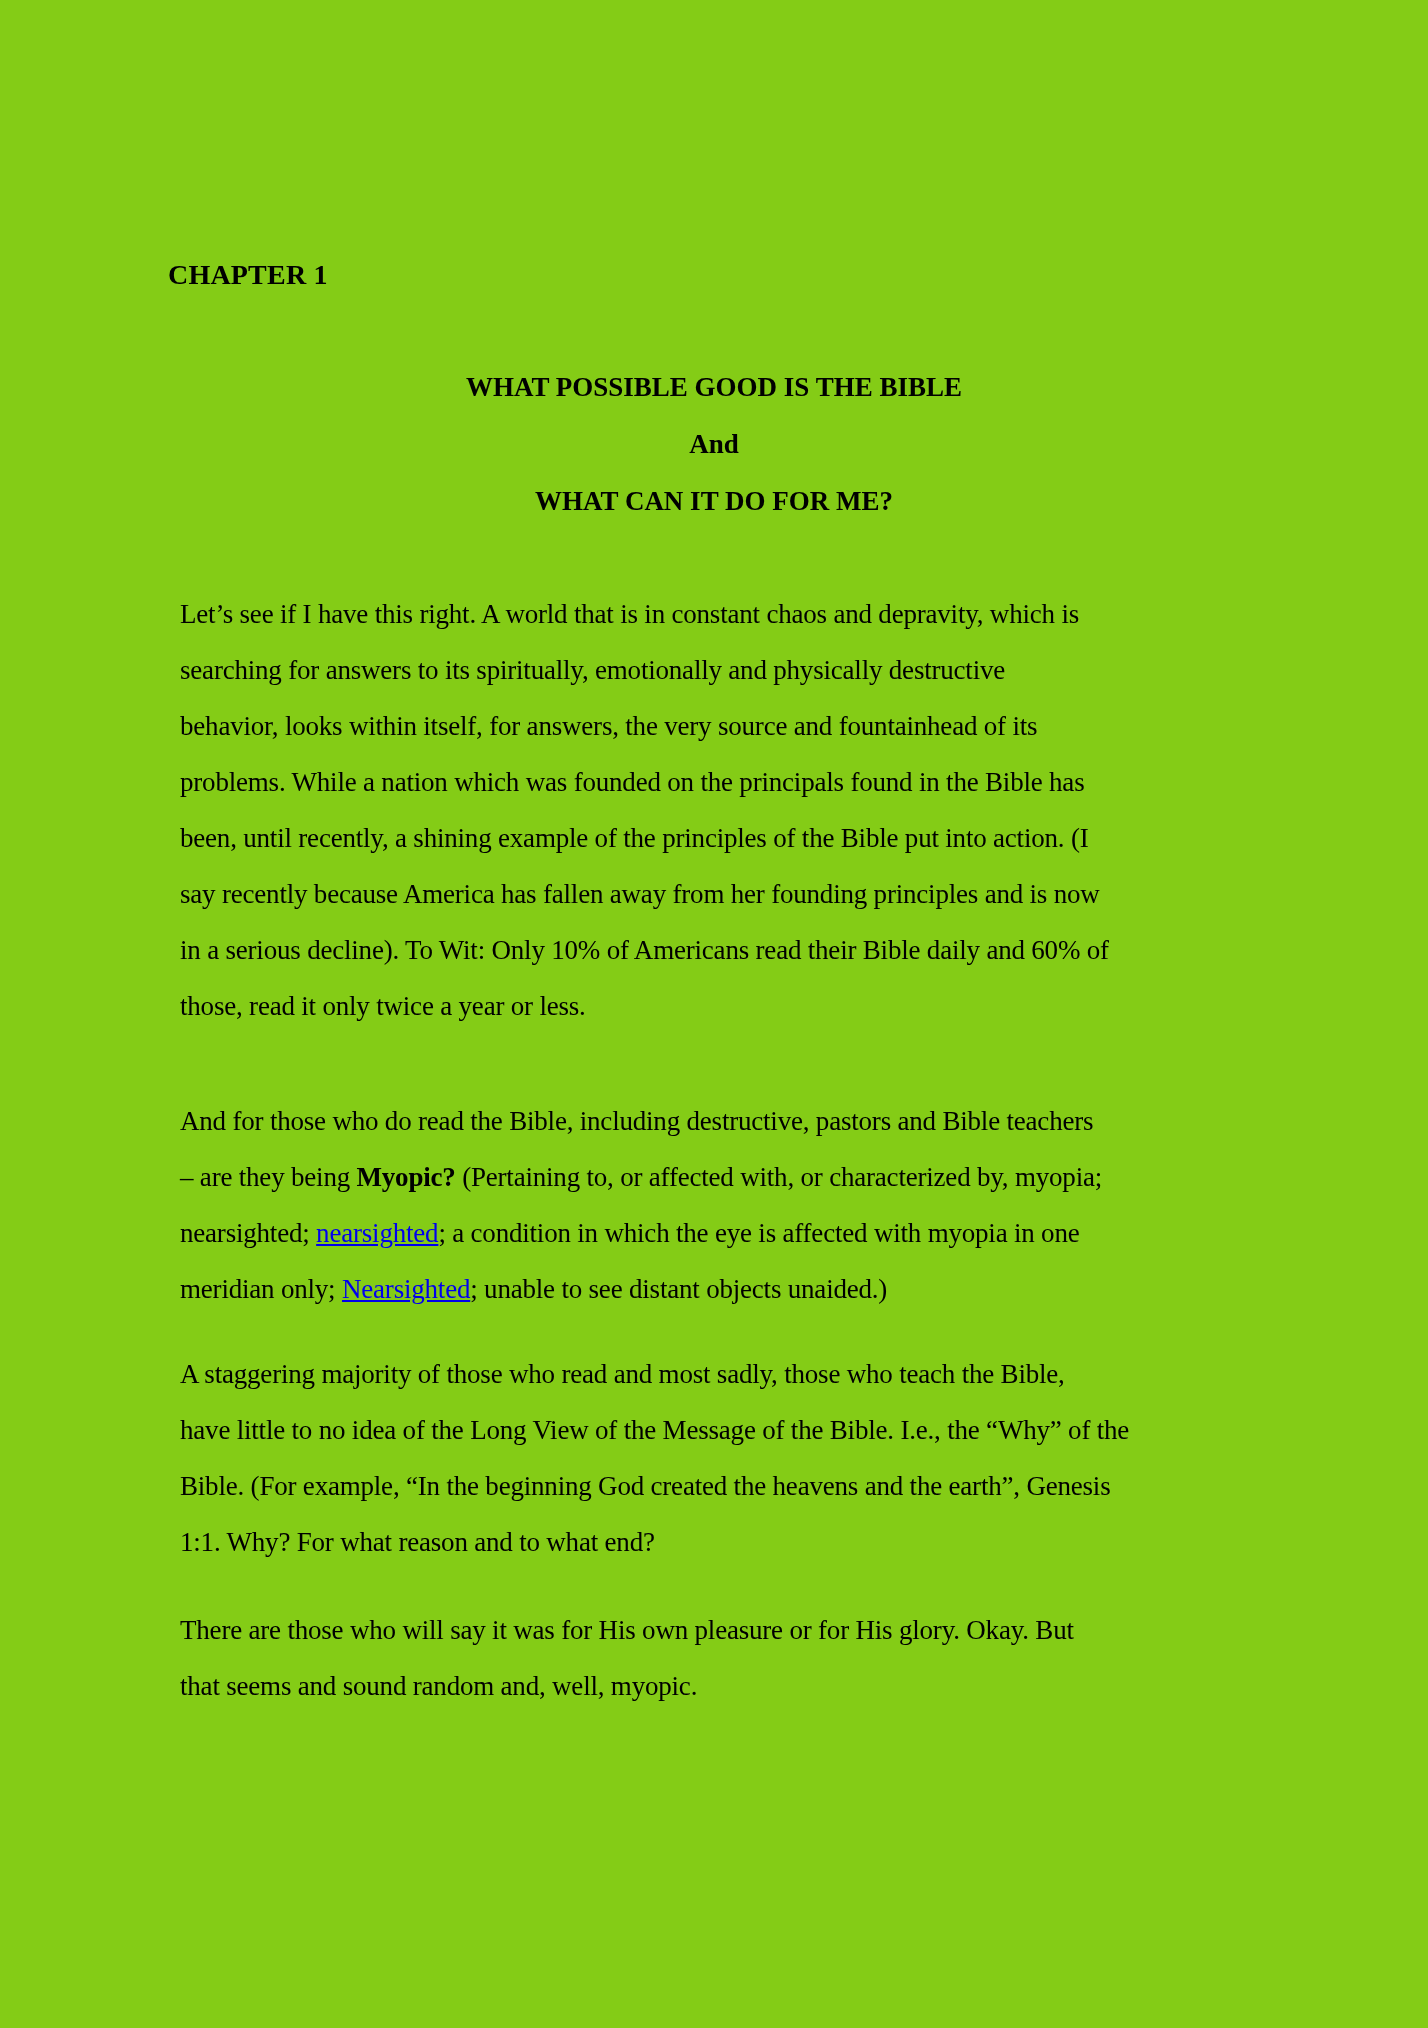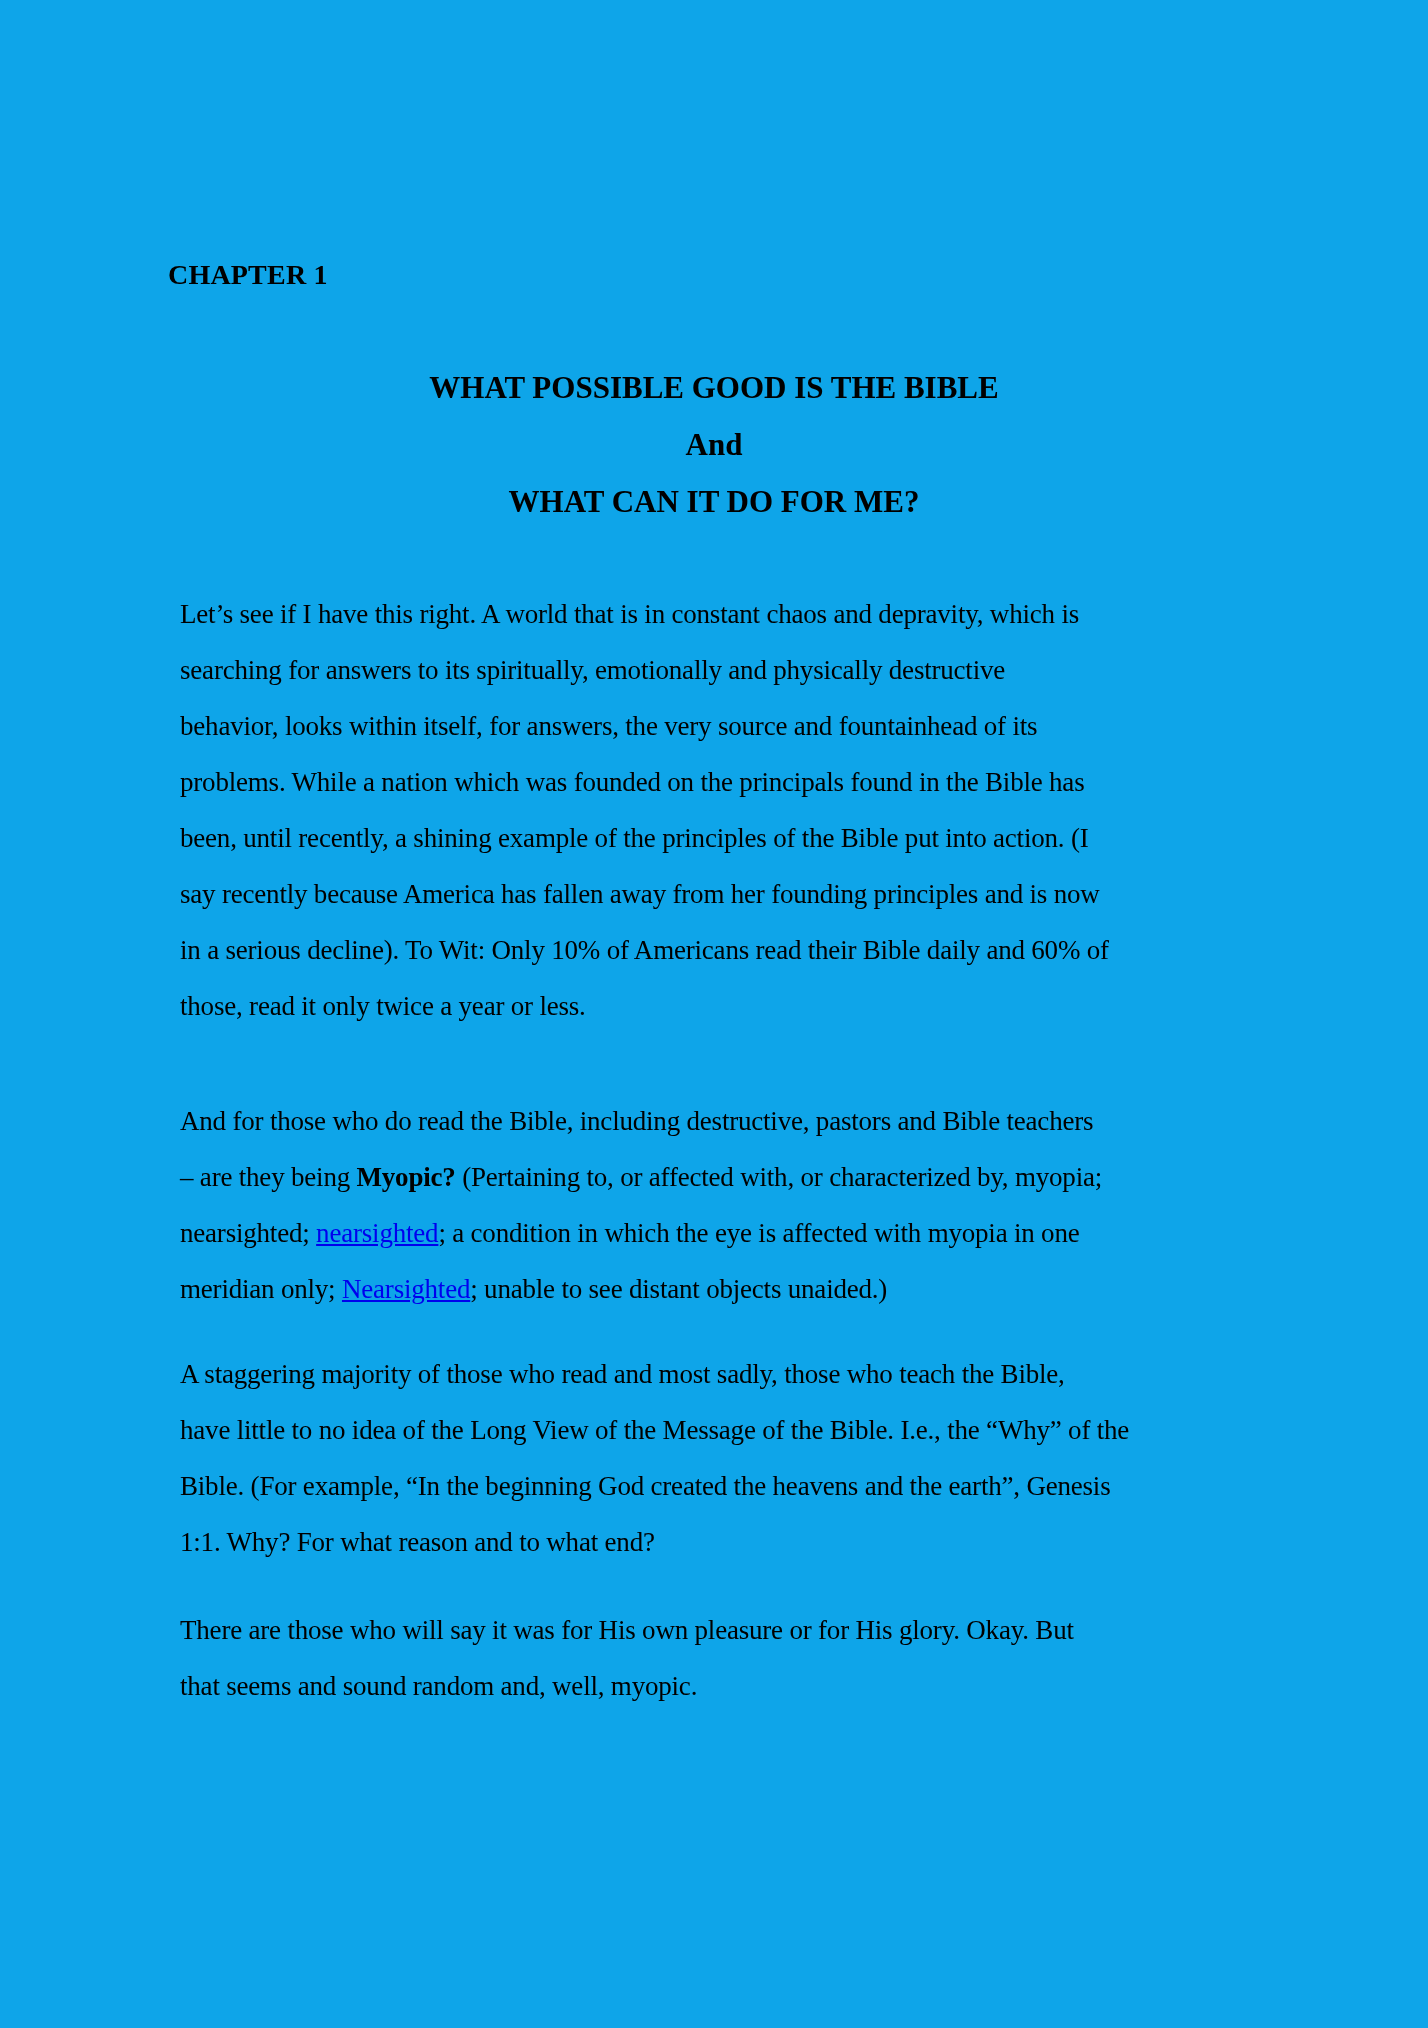--- a/index.html
+++ b/index.html
@@ -4,21 +4,21 @@
 <style>
   html, body {
     margin: 0;
     padding: 0;
     background: #ffffff;
   }
   .page {
     position: relative;
     width: 1428px;
     height: 2028px;
-    background: #0ea5e9;
+    background: #84cc16;
     color: #000000;
     font-family: "Liberation Serif", "DejaVu Serif", serif;
     overflow: hidden;
   }
   .chapter {
     position: absolute;
     left: 168px;
     top: 247px;
     font-size: 28px;
     font-weight: bold;
@@ -27,21 +27,21 @@
     white-space: nowrap;
   }
   .title-block {
     position: absolute;
     left: 168px;
     top: 359px;
     width: 1092px;
     text-align: center;
   }
   .title-line {
-    font-size: 31px;
+    font-size: 27px;
     font-weight: bold;
     line-height: 57px;
     white-space: nowrap;
     text-align: center;
   }
   .para {
     position: absolute;
     left: 180px;
     width: 1092px;
   }

